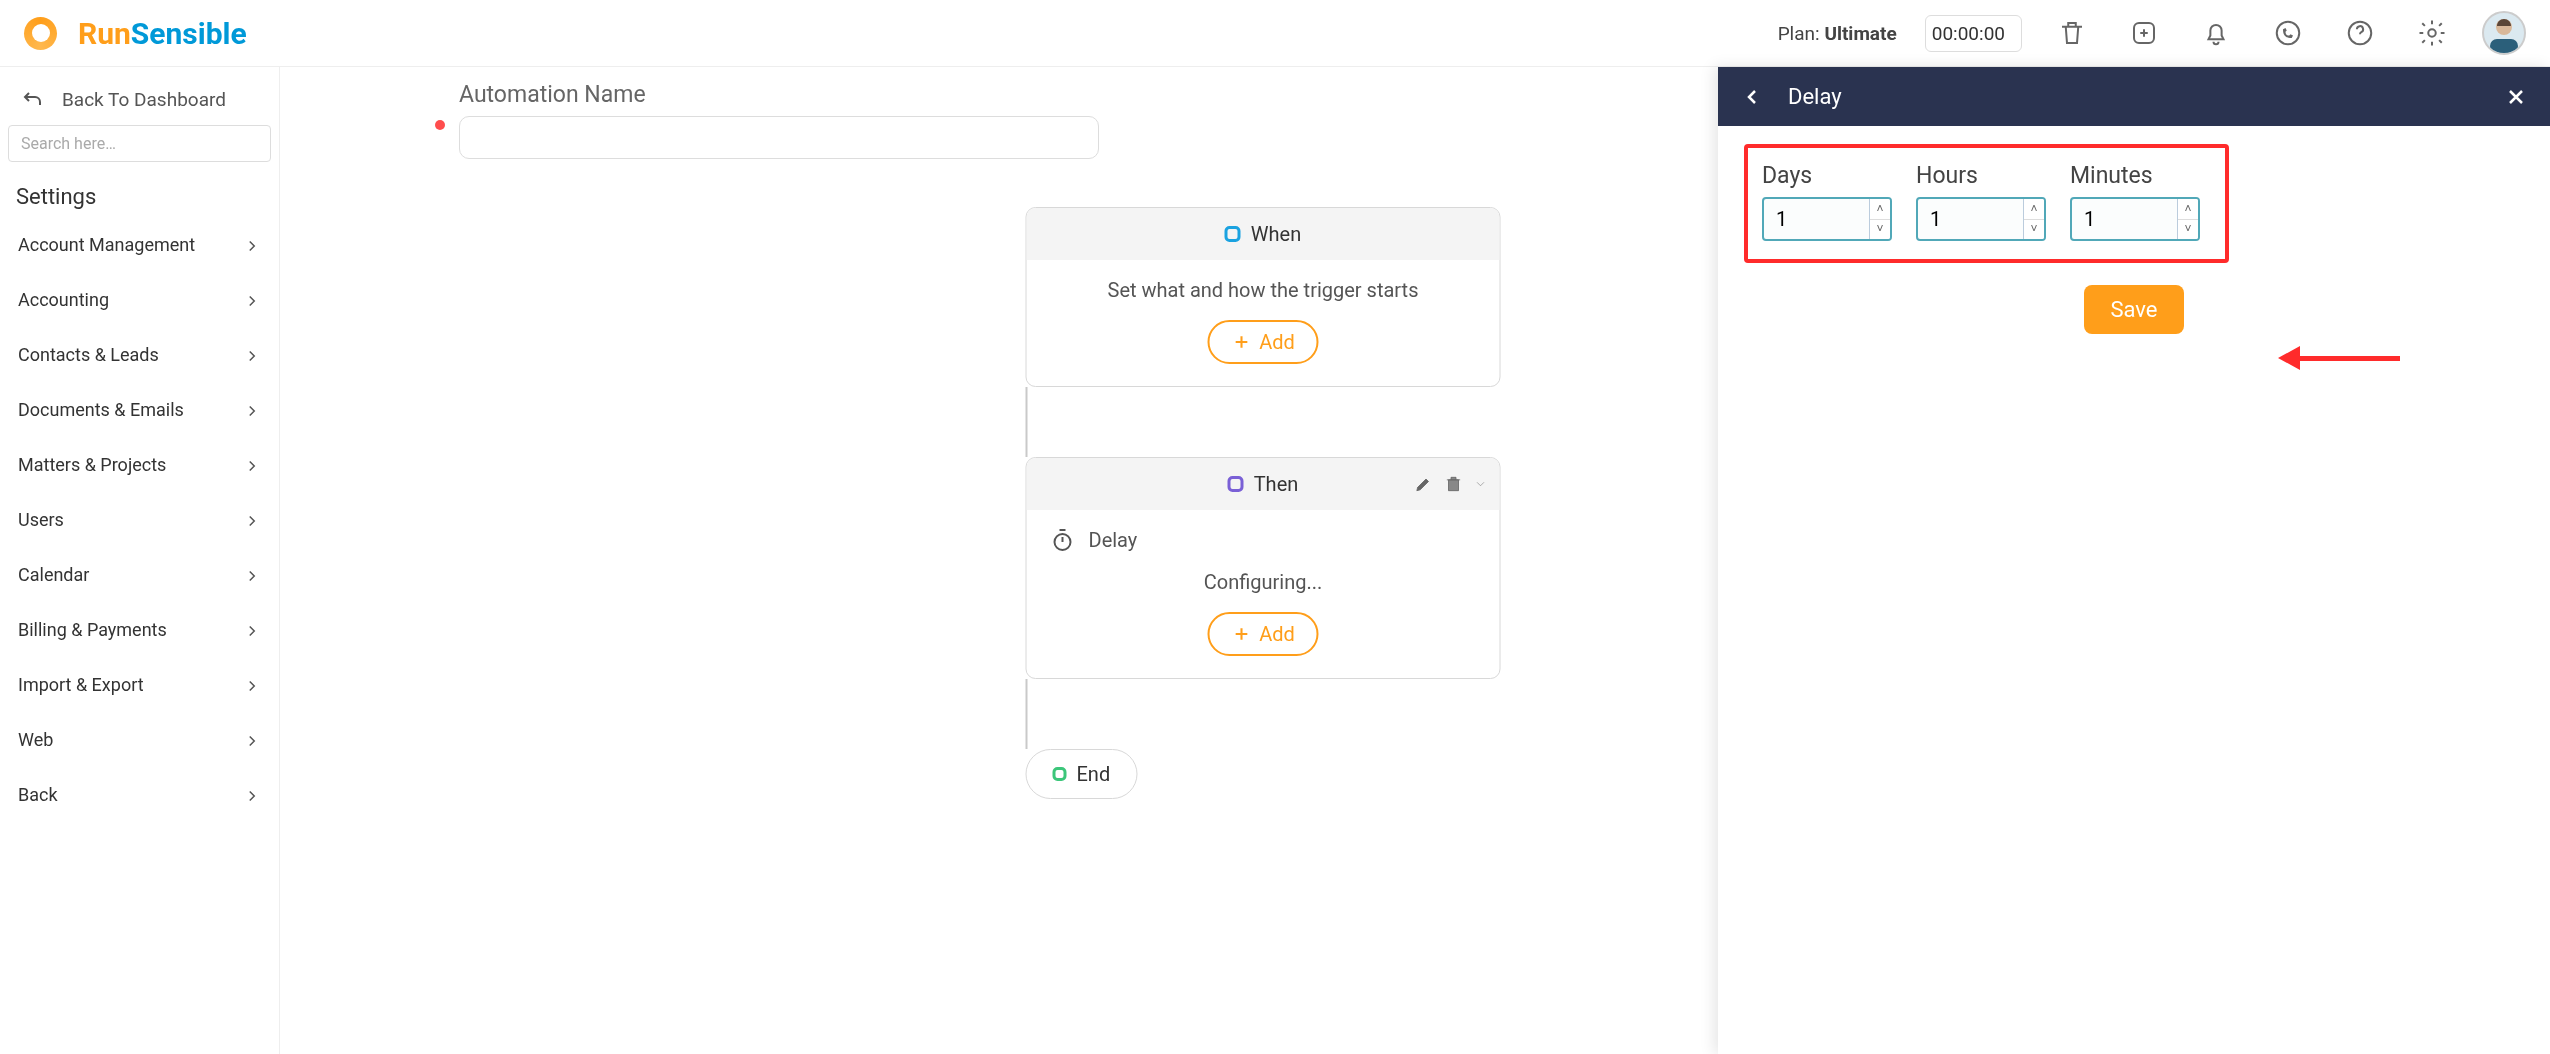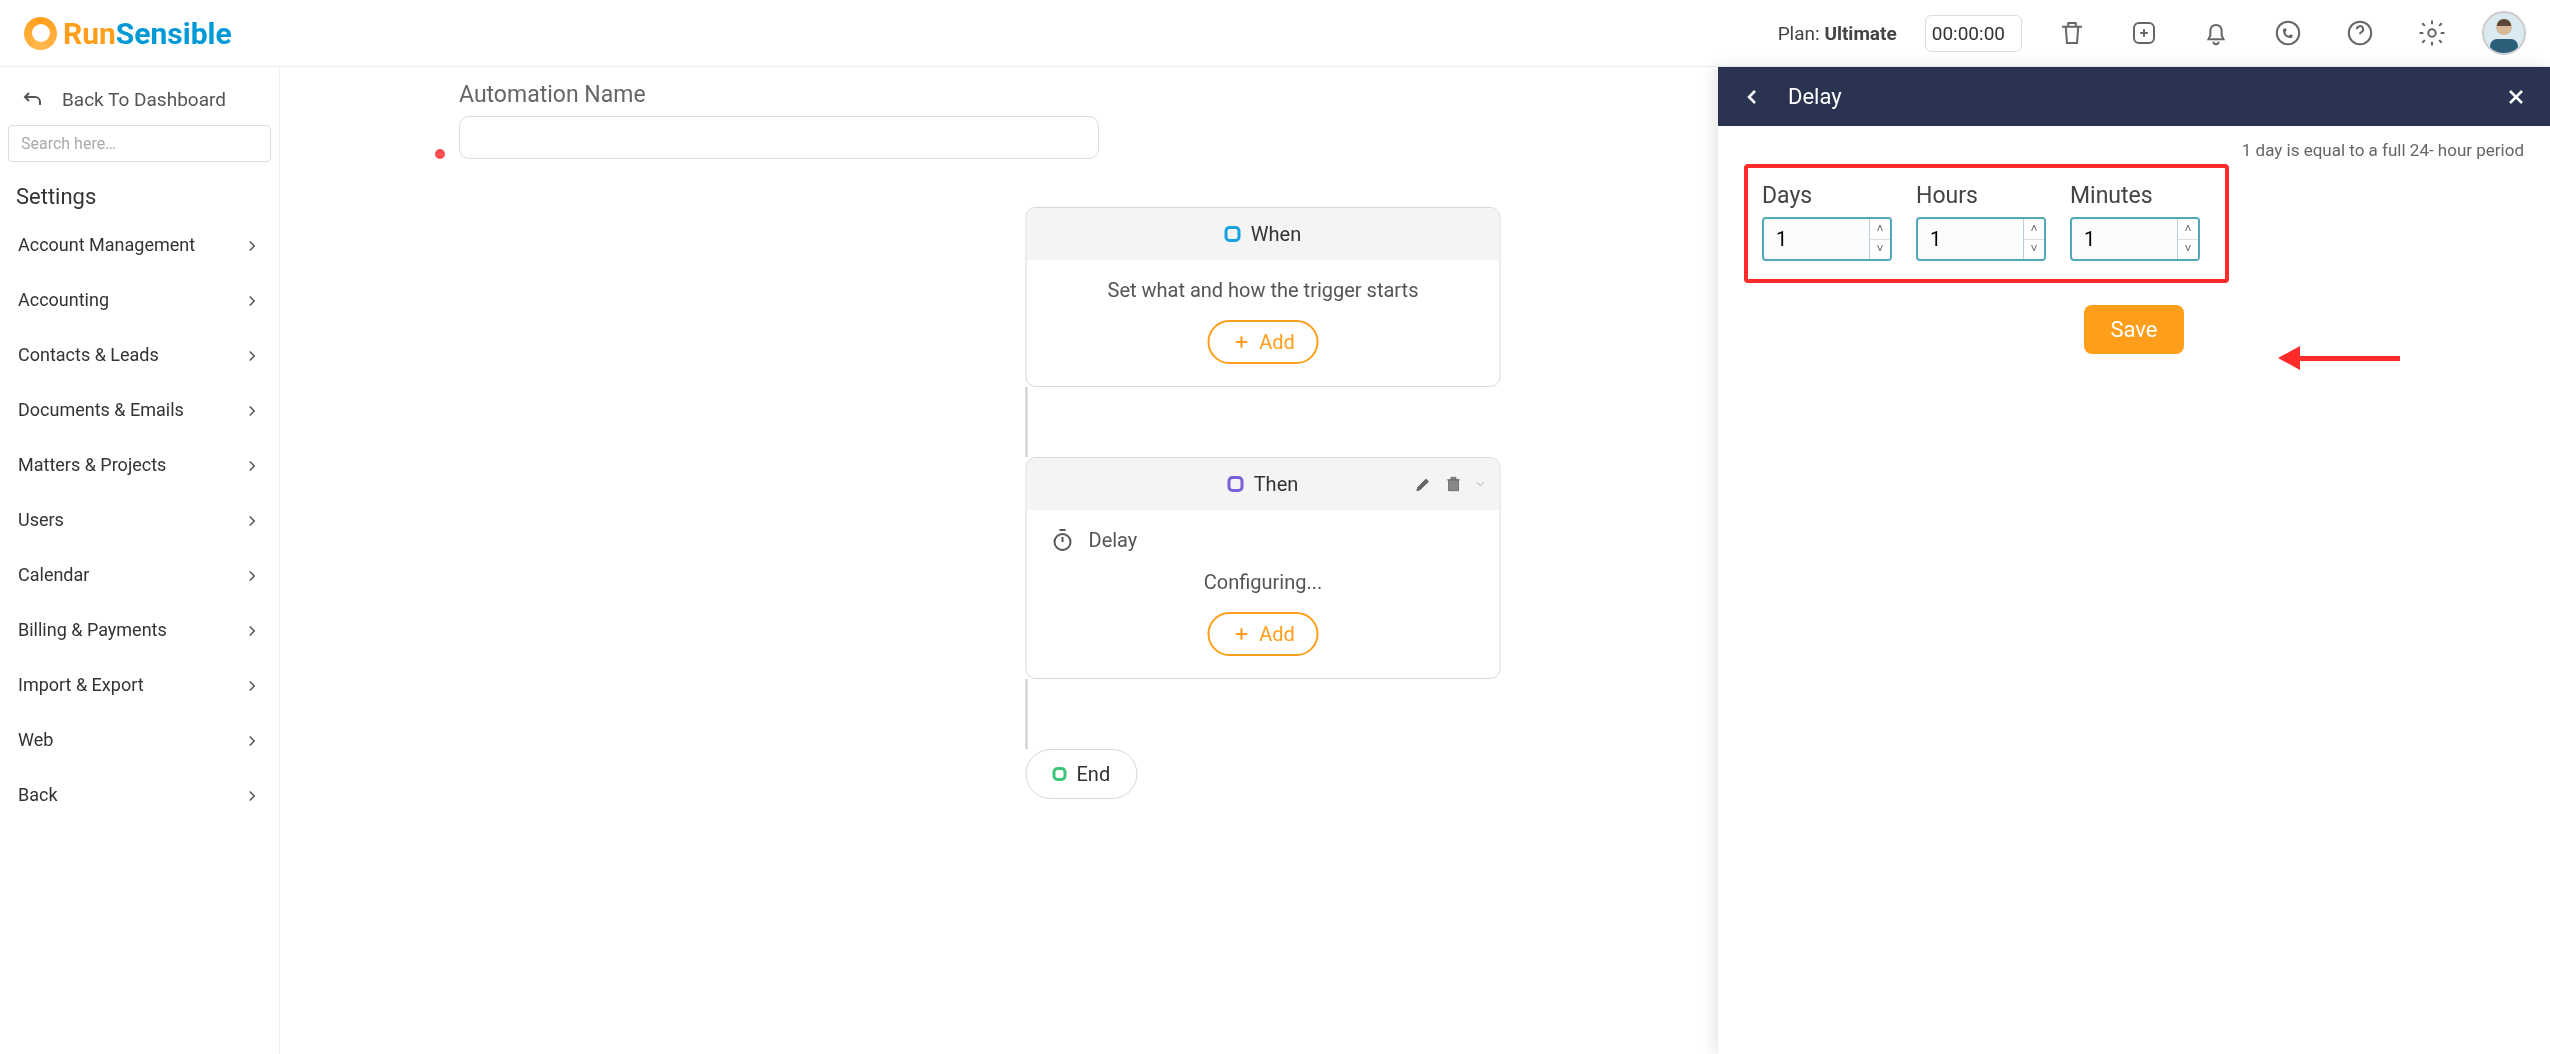--- a/index.html
+++ b/index.html
@@ -1,20 +1,20 @@
 <!DOCTYPE html>
 <html><head>
 <meta charset="utf-8">
 <style>
   * { box-sizing: border-box; margin: 0; padding: 0; font-family: -apple-system, BlinkMacSystemFont, "Segoe UI", Roboto, Arial, sans-serif; }
   body { background: #fff; color: #333; width: 2550px; height: 1054px; overflow: hidden; }
 
   
   .header { display: flex; align-items: center; justify-content: space-between; height: 67px; padding: 0 24px; border-bottom: 1px solid #eee; }
-  .logo { display: flex; align-items: center; gap: 6px; font-size: 30px; font-weight: 700; }
+  .logo { display: flex; align-items: center; gap: 21px; font-size: 30px; font-weight: 700; }
   .logo-icon { width: 33px; height: 33px; border-radius: 50%; background: conic-gradient(#ff9e1a, #ffb84d, #ff9e1a); display: inline-flex; align-items: center; justify-content: center; }
   .logo-icon::after { content: ""; width: 18px; height: 18px; border-radius: 50%; background: #fff; }
   .logo .orange { color: #ff9e1a; }
   .logo .blue { color: #0099d8; }
   .header-right { display: flex; align-items: center; gap: 28px; }
   .plan { font-size: 19px; color: #444; }
   .plan b { font-weight: 700; }
   .timer { display: flex; align-items: center; gap: 10px; border: 1px solid #ddd; border-radius: 6px; padding: 6px 6px; font-size: 19px; }
   .hicon { width: 44px; height: 44px; display: inline-flex; align-items: center; justify-content: center; color: #6b6f76; cursor: pointer; }
   .hicon svg { width: 30px; height: 30px; stroke: #666; fill: none; stroke-width: 1.6; }
@@ -29,21 +29,21 @@
   .search-wrap { padding: 0 8px; }
   .search-input { width: 100%; border: 1px solid #ddd; border-radius: 4px; padding: 8px 12px; font-size: 16px; color: #999; }
   .search-input::placeholder { color: #aaa; }
   .section-heading { padding: 22px 16px 8px 16px; font-size: 22px; color: #333; }
   .nav { flex: 1; }
   .nav-item { display: flex; align-items: flex-end; justify-content: space-between; padding: 17px 18px; font-size: 18px; color: #333; cursor: pointer; }
   .nav-item svg { width: 18px; height: 18px; stroke: #555; fill: none; stroke-width: 2; }
 
   
   .canvas { flex: 1; position: relative; background: #fff; padding: 14px 40px; overflow: hidden; }
-  .auto-name-row { display: flex; align-items: flex-end; gap: 14px; padding-left: 115px; }
+  .auto-name-row { display: flex; align-items: center; gap: 14px; padding-left: 115px; }
   .req-dot { width: 10px; height: 10px; border-radius: 50%; background: #ff4d4d; margin-top: 10px; }
   .auto-name-col { display: flex; flex-direction: column; gap: 8px; }
   .auto-name-label { font-size: 23px; color: #666; }
   .auto-name-input { width: 640px; border: 1px solid #ddd; border-radius: 10px; padding: 10px 14px; font-size: 18px; }
 
   .flow { position: absolute; left: 50%; transform: translateX(-82%); top: 140px; width: 475px; display: flex; flex-direction: column; align-items: flex-start; }
   .card { width: 100%; border: 1px solid #d8d8d8; border-radius: 10px; background: #fff; overflow: hidden; margin-top: 0; }
   .card-head { background: #f4f4f4; padding: 14px 16px; text-align: center; font-size: 20px; display: flex; align-items: center; justify-content: center; gap: 10px; position: relative; }
   .card-head .icons-right { position: absolute; right: 12px; display: flex; gap: 10px; align-items: center; }
   .card-head .icons-right svg { width: 20px; height: 20px; stroke: #666; fill: #666; }
@@ -303,21 +303,20 @@
       <svg viewBox="0 0 24 24">
           <path d="M15 6l-6 6 6 6"></path>
         </svg>
       <span>Delay</span>
     </div>
     <svg viewBox="0 0 24 24">
         <path d="M6 6l12 12M18 6L6 18"></path>
       </svg>
   </div>
   <div class="panel-body">
-    <div class="hint">1 day is equal to a full 24- hour period</div>
 
     <div class="inputs-row">
       <div class="num-col">
         <label>Days</label>
         <div class="spinner">
           <input value="1" style="">
           <div class="spin-btns">
             <button>˄</button>
             <button>˅</button>
           </div>

